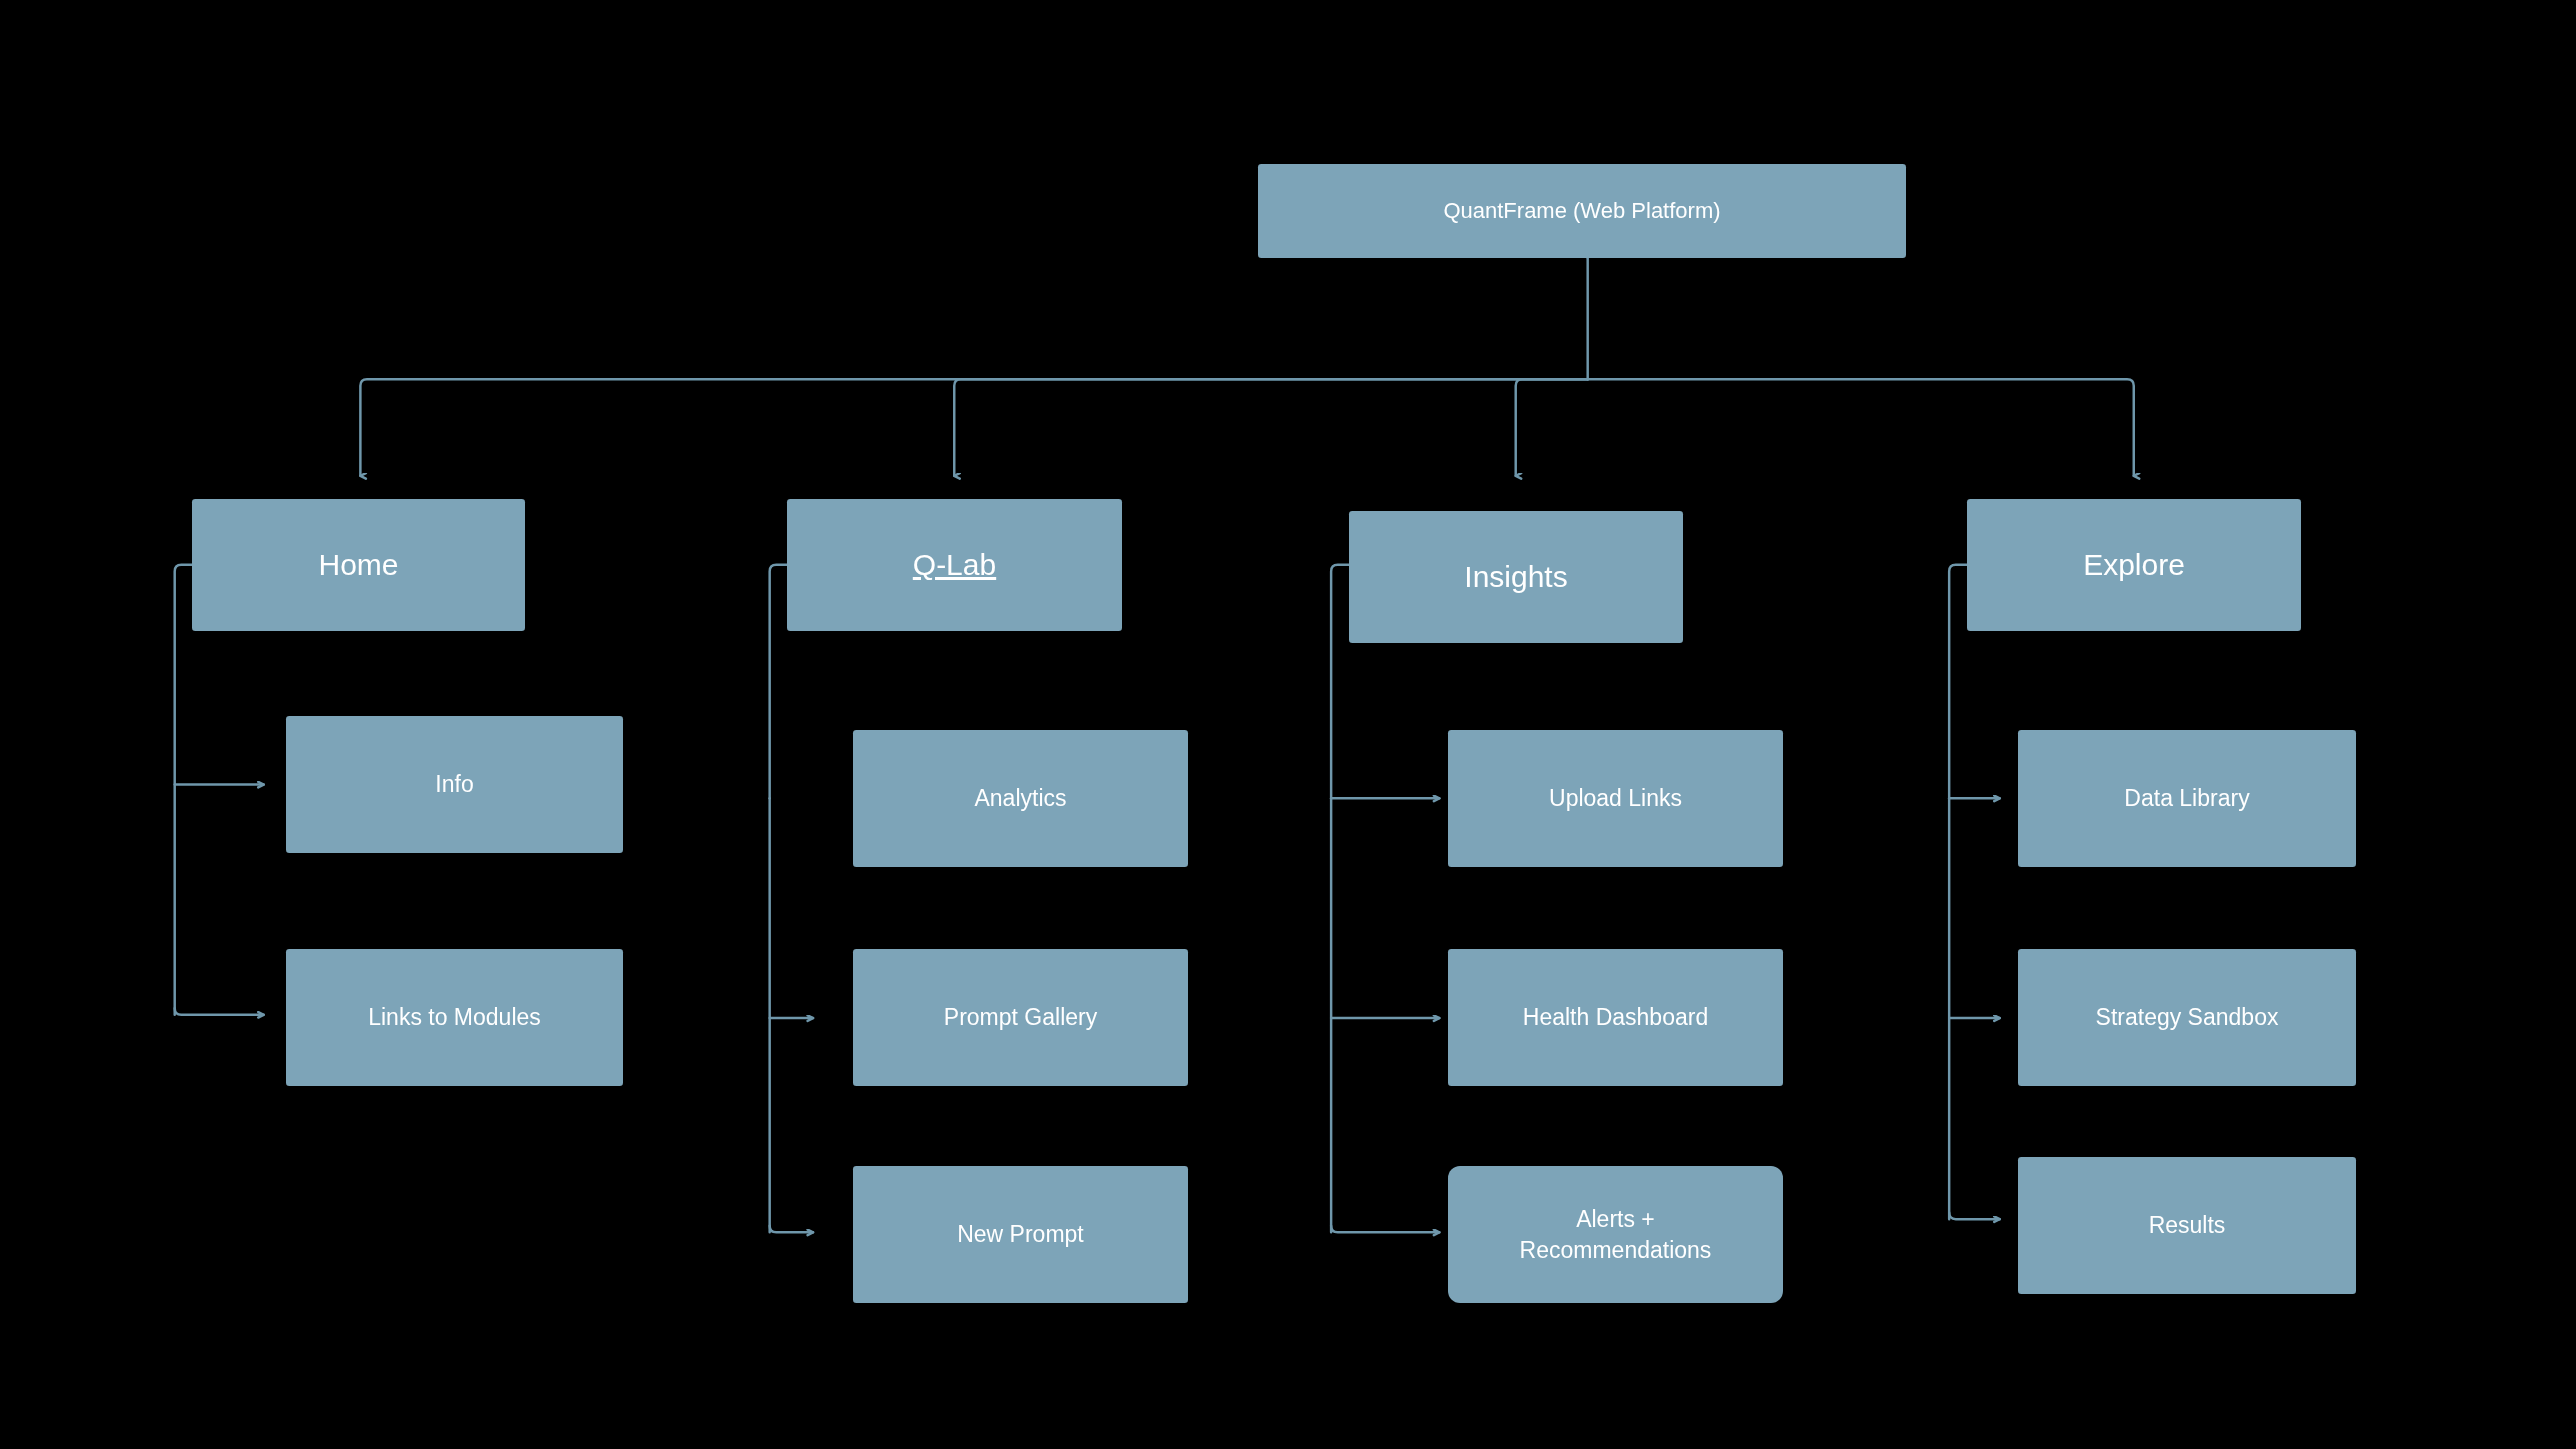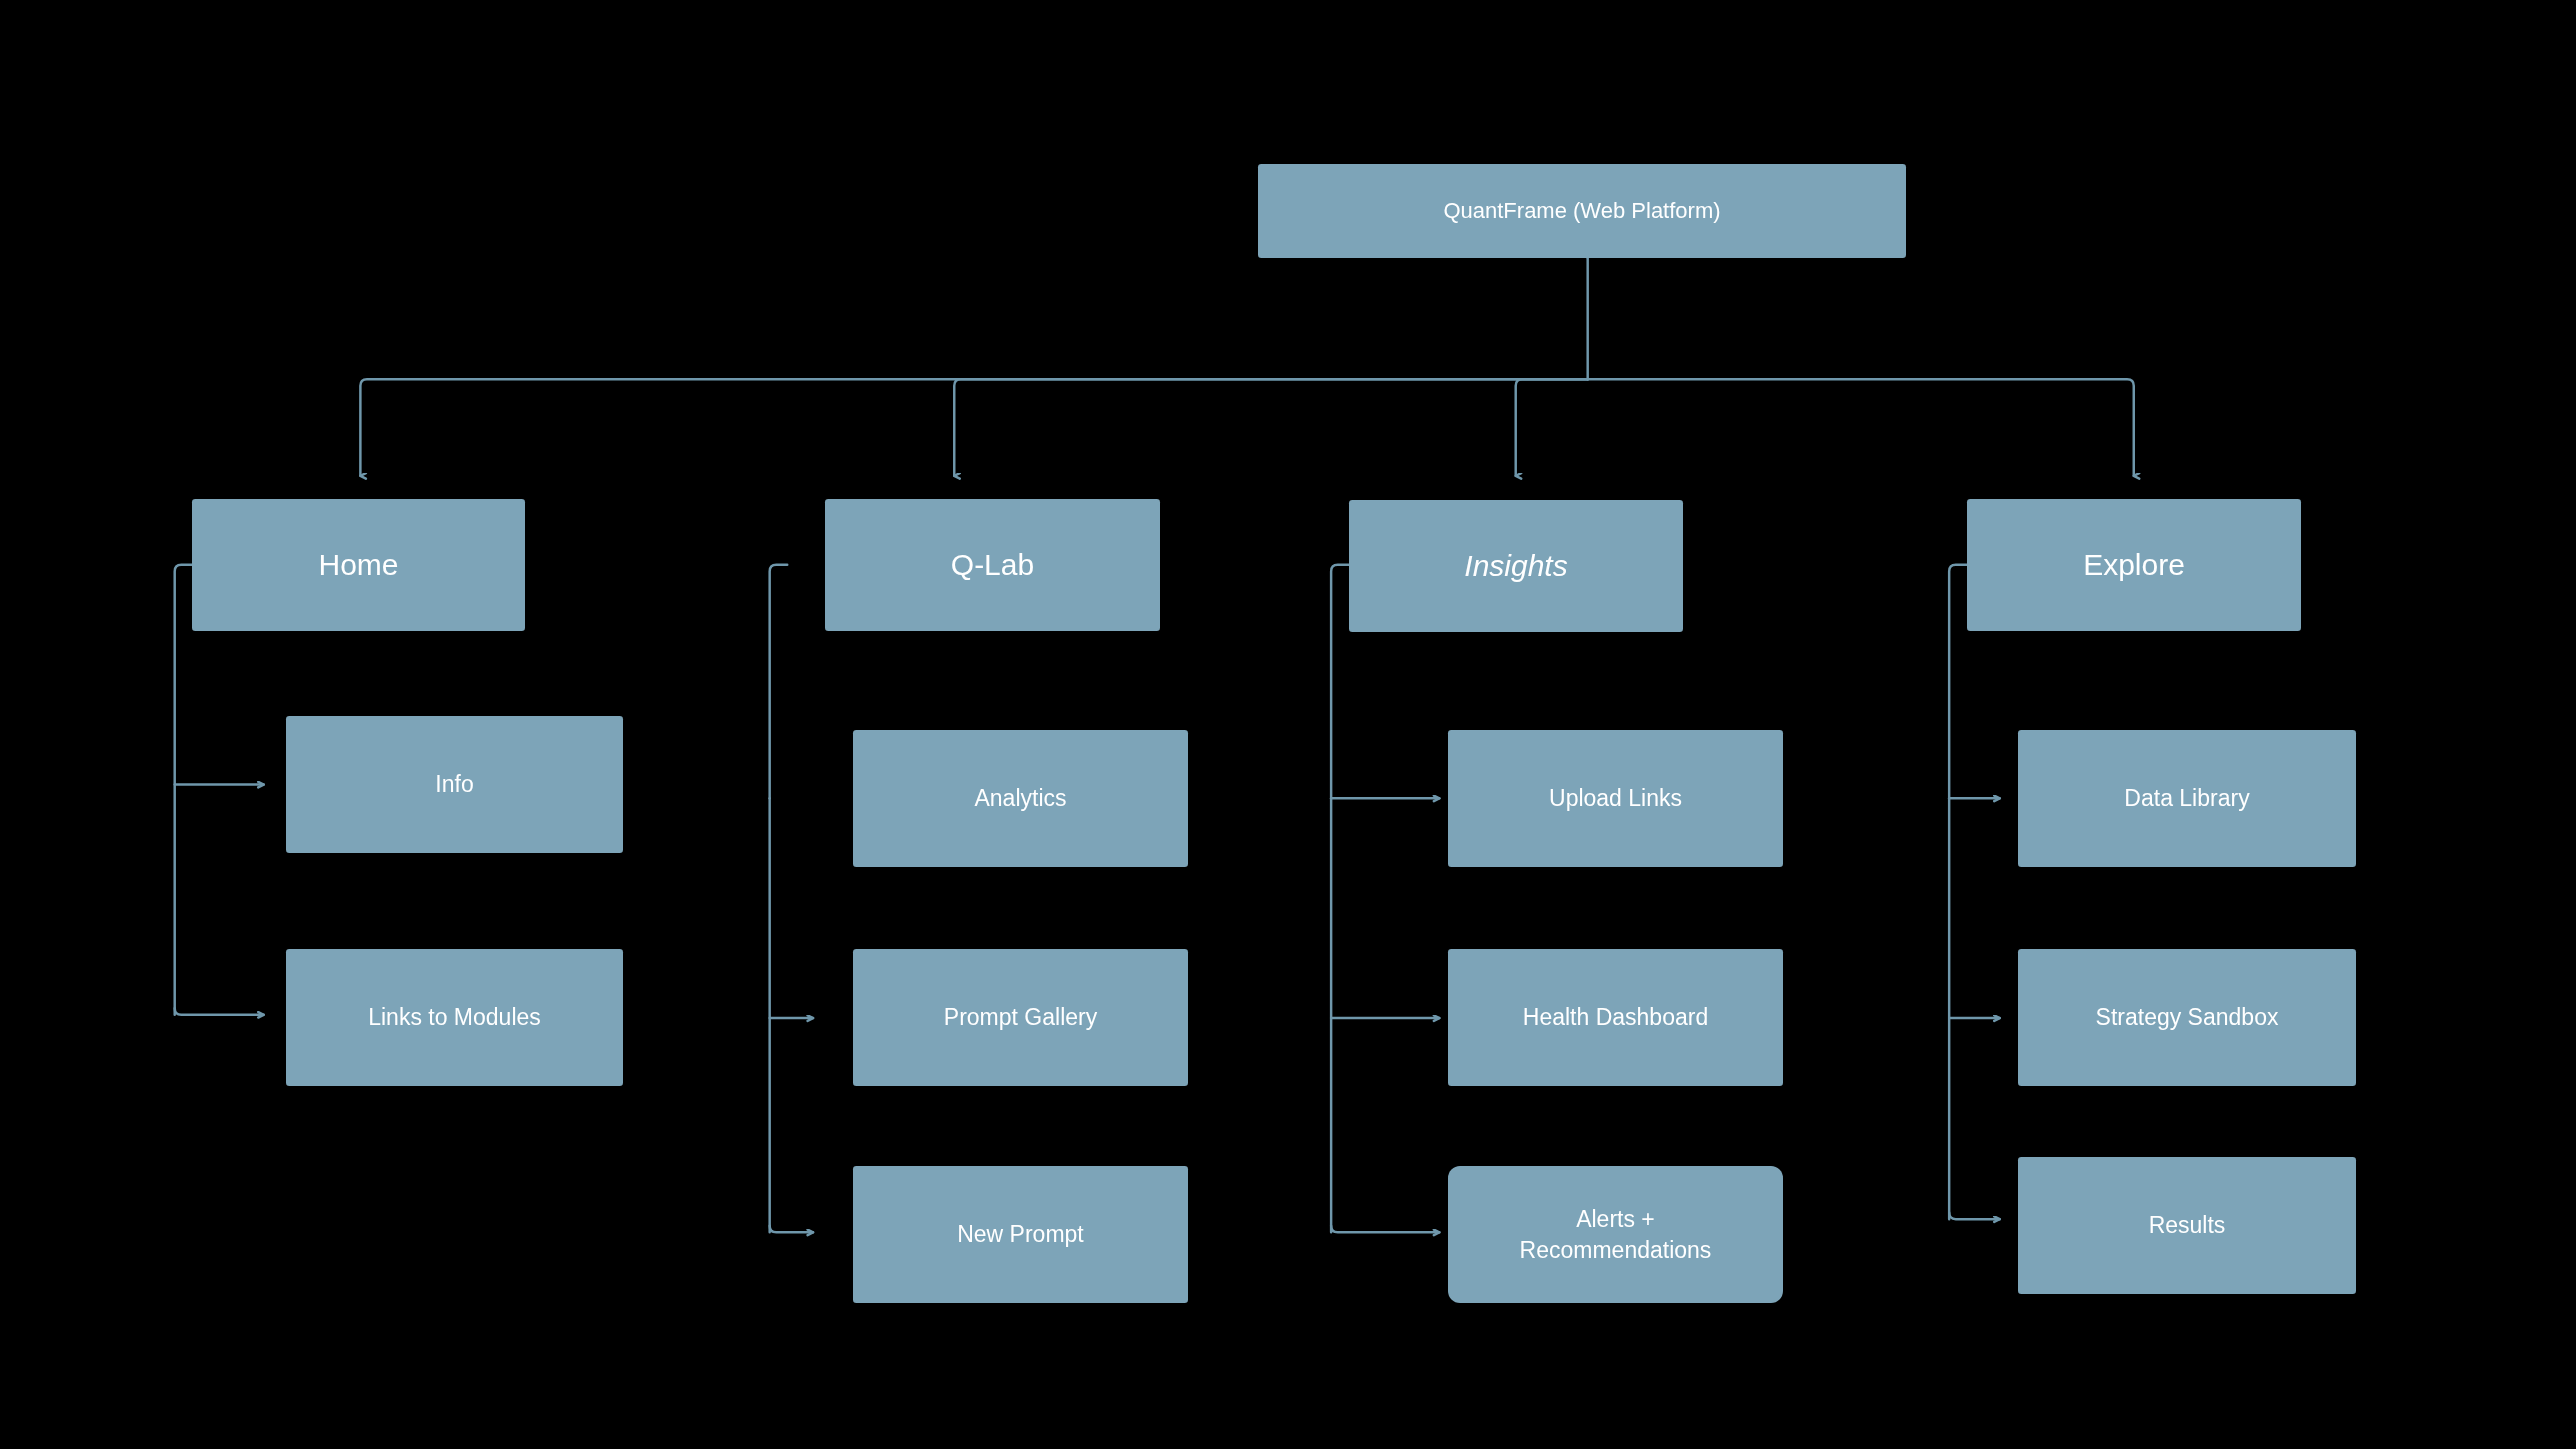--- a/index.html
+++ b/index.html
@@ -102,34 +102,34 @@
   <div class="node lvl-sec" style="left:192px; top:499px; width:333px; height:132px;">
     <span class="node-label">Home</span>
   </div>
   <div class="node lvl-leaf" style="left:286px; top:716px; width:337px; height:137px;">
     <span class="node-label">Info</span>
   </div>
   <div class="node lvl-leaf" style="left:286px; top:949px; width:337px; height:137px;">
     <span class="node-label">Links to Modules</span>
   </div>
 
-  <div class="node lvl-sec" style="left:825px; top:499px; width:335px; height:132px;">
+  <div class="node lvl-sec" style="left:787px; top:499px; width:335px; height:132px;text-decoration:underline;">
     <span class="node-label">Q-Lab</span>
   </div>
   <div class="node lvl-leaf" style="left:853px; top:949px; width:335px; height:137px;">
     <span class="node-label">Prompt Gallery</span>
   </div>
   <div class="node lvl-leaf" style="left:853px; top:730px; width:335px; height:137px;">
     <span class="node-label">Analytics</span>
   </div>
   <div class="node lvl-leaf" style="left:853px; top:1166px; width:335px; height:137px;">
     <span class="node-label">New Prompt</span>
   </div>
 
-  <div class="node lvl-sec" style="left:1349px; top:500px; width:334px; height:132px;font-style:italic;">
+  <div class="node lvl-sec" style="left:1349px; top:511px; width:334px; height:132px;">
     <span class="node-label">Insights</span>
   </div>
   <div class="node lvl-leaf" style="left:1448px; top:730px; width:335px; height:137px;">
     <span class="node-label">Upload Links</span>
   </div>
   <div class="node lvl-leaf" style="left:1448px; top:949px; width:335px; height:137px;">
     <span class="node-label">Health Dashboard</span>
   </div>
   <div class="node lvl-leaf" style="left:1448px; top:1166px; width:335px; height:137px;border-radius:12px;">
     <span class="node-label">Alerts +

